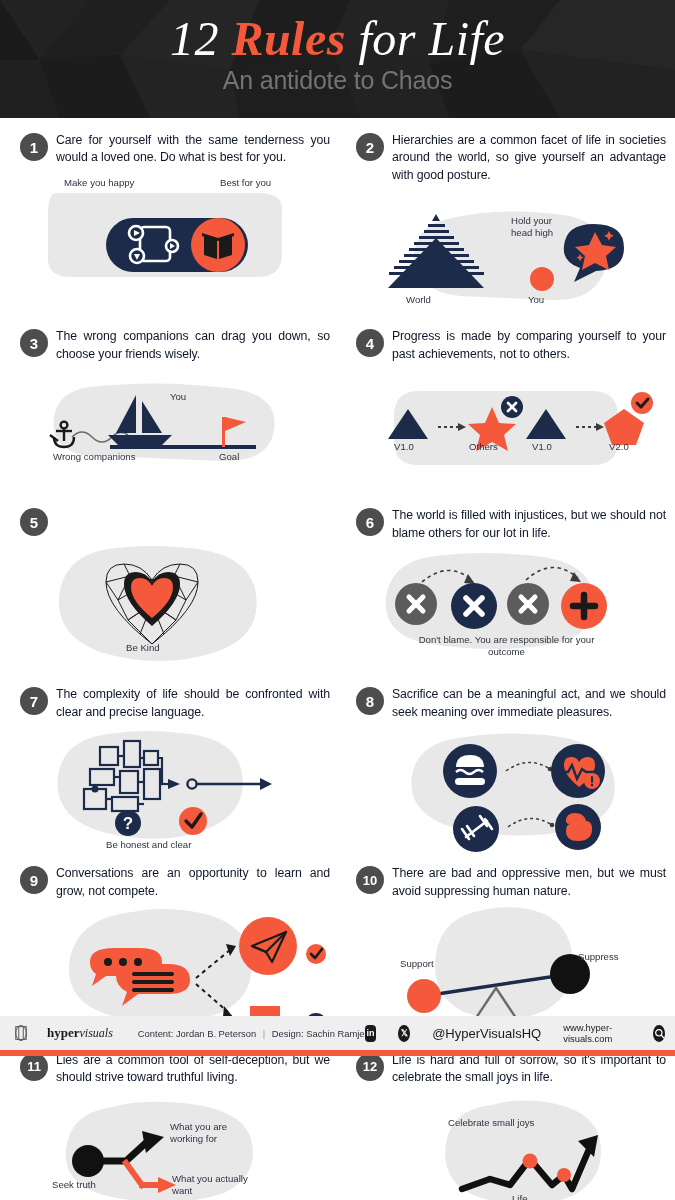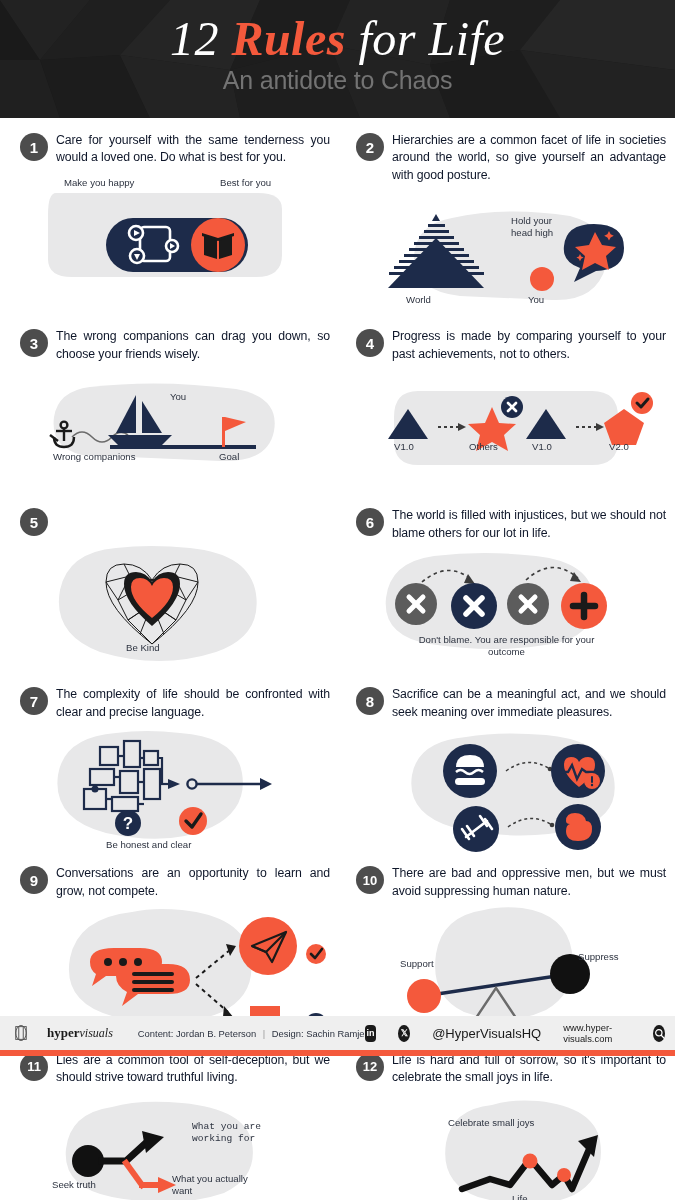--- a/index.html
+++ b/index.html
@@ -523,21 +523,21 @@
             <path d="M82 68 L106 68 L128 48"></path>
           </g>
           <polygon points="122,38 144,44 126,60" fill="#111111"></polygon>
           <g stroke="#f4593c" stroke-width="6" fill="none" stroke-linecap="square">
             <path d="M106 70 L122 92"></path>
             <path d="M122 92 L142 92"></path>
           </g>
           <polygon points="138,84 156,92 138,100" fill="#f4593c"></polygon>
         </svg>
         <div class="lbl" style="left:32px; top:86px;">Seek truth</div>
-        <div class="lbl" style="left:172px; top:28px;font-family:Liberation Mono, monospace;"><span>What you are</span><br><span>working for</span></div>
+        <div class="lbl" style="left:150px; top:28px;"><span>What you are</span><br><span>working for</span></div>
         <div class="lbl" style="left:152px; top:80px;"><span>What you actually</span><br><span>want</span></div>
       </div>
     </div>
 
     <div class="cell">
       <div class="rule-head">
         <div class="badge two-digit">12</div>
         <div class="rule-text">Life is hard and full of sorrow, so it's important to celebrate the small joys in life.</div>
       </div>
       <div class="illus" style="height:125px;">

